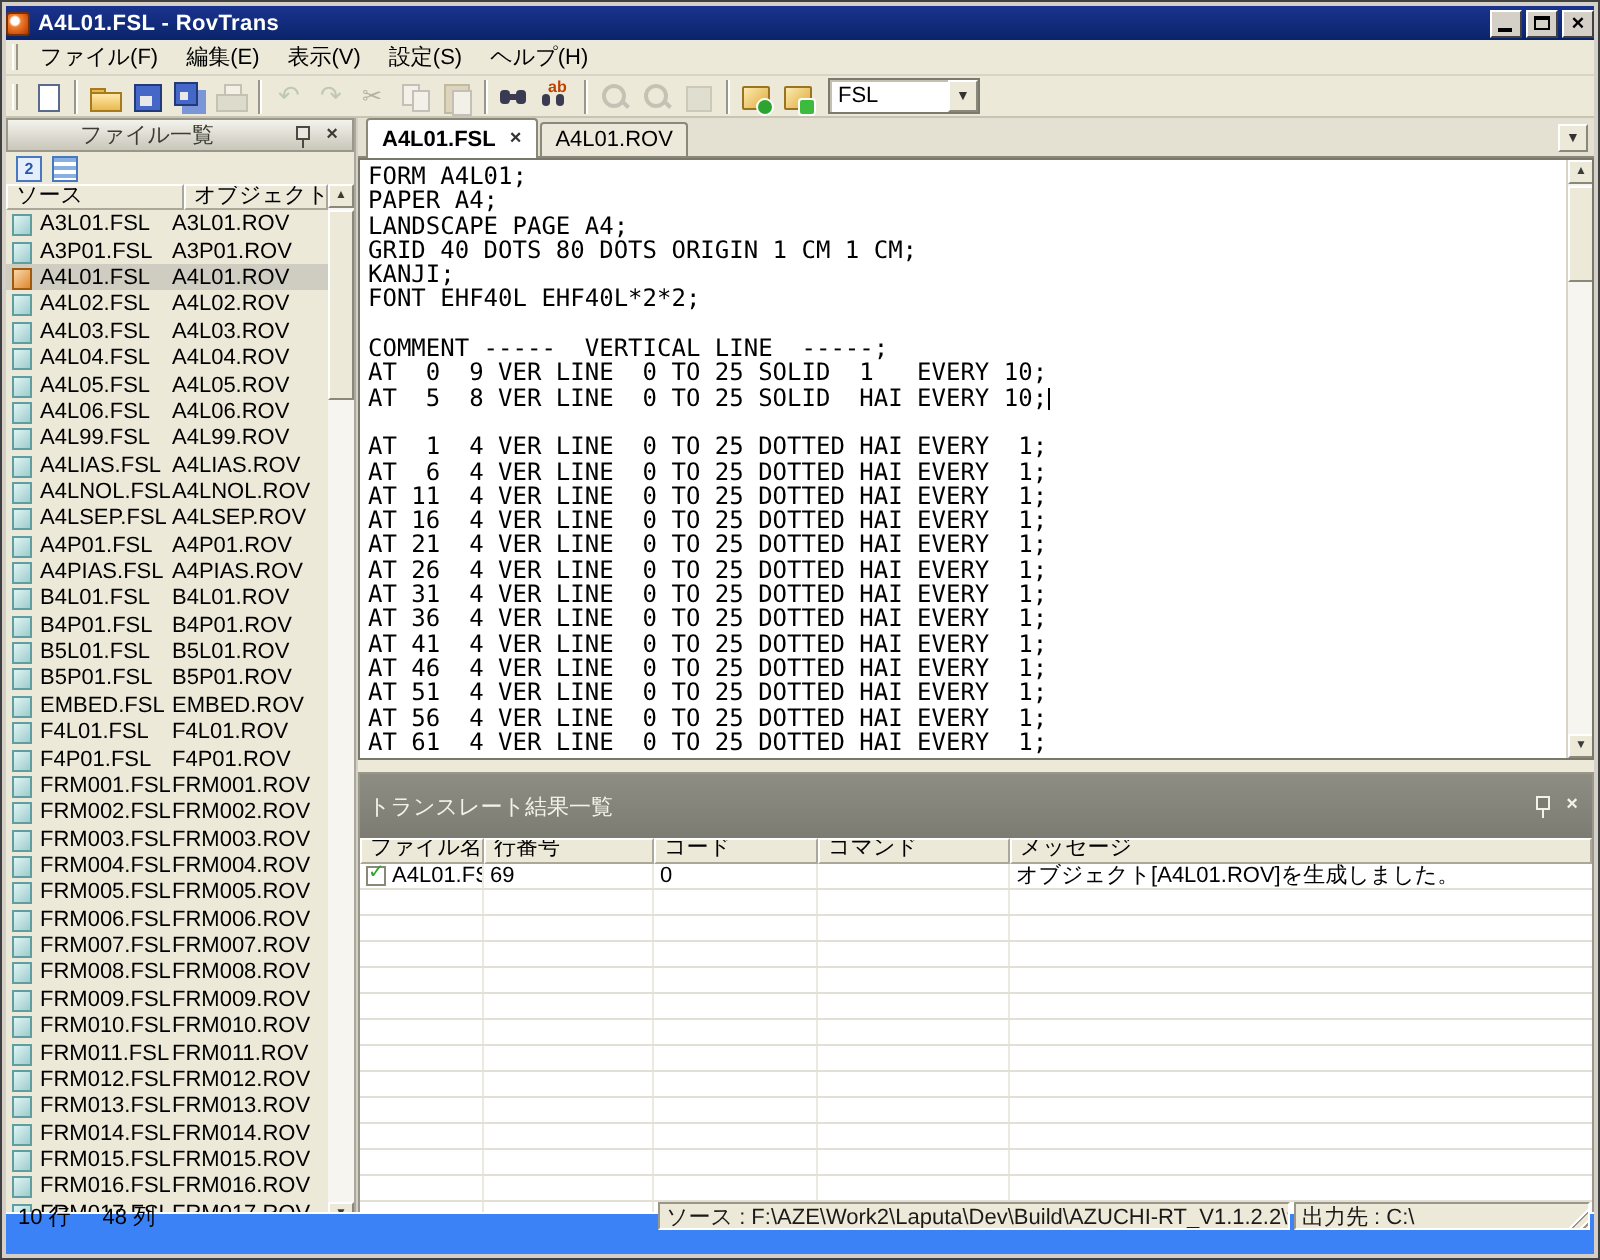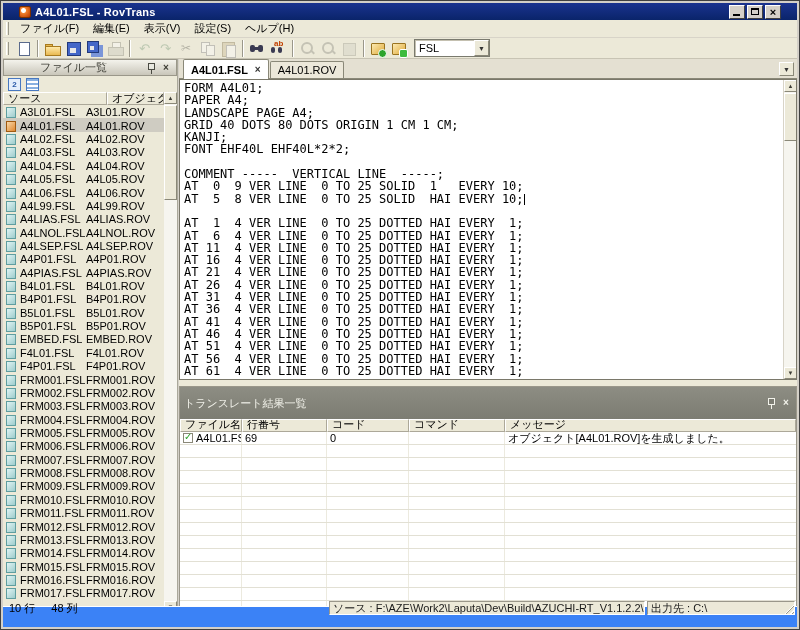--- a/index.html
+++ b/index.html
@@ -4,21 +4,21 @@
 <style>
   * { margin:0; padding:0; box-sizing:border-box; }
   html,body { width:800px; height:630px; overflow:hidden; }
   body { font-family:"Liberation Sans", sans-serif; font-size:11px; background:#808080; }
   .window { position:absolute; left:0; top:0; width:800px; height:630px;
             background:#d4d0c8; border:1px solid #404040; outline:1px solid #d4d0c8; }
 
   
   .titlebar { position:absolute; left:2px; top:2px; right:2px; height:17px;
               background:linear-gradient(180deg,#1a338f 0%, #0a246a 100%);
-              display:flex; align-items:center; padding:0 16px; }
+              display:flex; align-items:center; padding:0 0; }
   .app-icon { width:12px; height:12px; border-radius:2px; border:1px solid #7a2f00;
               background:radial-gradient(circle at 35% 35%, #ffffff 0 2px, #f08030 3px, #c04000 90%); margin-right:4px; flex:none; }
   .title-text { color:#fff; font-weight:bold; font-size:11px; letter-spacing:.2px; flex:1;
                 white-space:nowrap; overflow:hidden; }
   .winbtn { width:16px; height:14px; margin-left:2px; background:#d4d0c8; flex:none;
             border:1px solid; border-color:#fff #404040 #404040 #fff;
             display:flex; align-items:center; justify-content:center;
             font:bold 9px/1 "Liberation Sans",sans-serif; color:#000; position:relative; }
   .winbtn .min { position:absolute; left:3px; bottom:2px; width:7px; height:2px; background:#000; }
   .winbtn .max { width:8px; height:7px; border:1px solid #000; border-top-width:2px; }
@@ -85,21 +85,21 @@
   .mi::before { content:""; position:absolute; }
   .mi-num::before { content:"2"; left:2px; top:1px; width:11px; height:11px; background:#e4eefc; border:1px solid #4878c0;
                     color:#2858a8; font:bold 8px/11px "Liberation Sans",sans-serif; text-align:center; }
   .mi-list::before { left:2px; top:1px; width:11px; height:11px; border:1px solid #4878c0;
                      background:repeating-linear-gradient(180deg,#88b0e0 0 2px,#fff 2px 4px); }
   .ftable { position:relative; height:calc(100% - 33px); }
   .fhead { display:flex; height:13px; width:calc(100% - 13px); }
   .hcell { background:#ece9d8; border-top:1px solid #fff; border-left:1px solid #fff;
            border-right:1px solid #aca899; border-bottom:1px solid #aca899;
            padding-left:4px; white-space:nowrap; overflow:hidden; line-height:11px; }
-  .fhead .hcell:nth-child(1) { width:104px; }
+  .fhead .hcell:nth-child(1) { width:89px; }
   .fhead .hcell:nth-child(2) { flex:1; }
   .file-rows { height:calc(100% - 13px); width:calc(100% - 13px); overflow:hidden; background:#ece9d8; }
   .frow { display:flex; align-items:flex-end; height:13.37px; padding-left:3px; white-space:nowrap; }
   .frow.sel { background:#cfccc2; }
   .ficon { width:10px; height:11px; flex:none; margin-right:4px; background:linear-gradient(135deg,#e0f4f4,#9ecccc); border:1px solid #5f9ea0; }
   .frow.sel .ficon { background:linear-gradient(135deg,#f8d8a8,#e08830); border:1px solid #a05a10; }
   .fsrc { width:66px; overflow:hidden; }
   .fobj { flex:1; overflow:hidden; }
   .fscroll { position:absolute; top:0; right:0; bottom:0; width:13px; background:#f6f5ef; }
   .sbtn { position:absolute; left:0; width:13px; height:12px; background:#ece9d8;
@@ -257,20 +257,25 @@
           <div class="hcell">ソース</div>
           <div class="hcell">オブジェクト</div>
         </div>
 
       <div class="file-rows" id="file-rows">
           <div class="frow">
           <span class="ficon"></span>
           <span class="fsrc">A3L01.FSL</span>
           <span class="fobj">A3L01.ROV</span>
         </div>
+          <div class="frow">
+          <span class="ficon"></span>
+          <span class="fsrc">A3P01.FSL</span>
+          <span class="fobj">A3P01.ROV</span>
+        </div>
           <div class="frow sel">
           <span class="ficon"></span>
           <span class="fsrc">A4L01.FSL</span>
           <span class="fobj">A4L01.ROV</span>
         </div>
           <div class="frow">
           <span class="ficon"></span>
           <span class="fsrc">A4L02.FSL</span>
           <span class="fobj">A4L02.ROV</span>
         </div>

